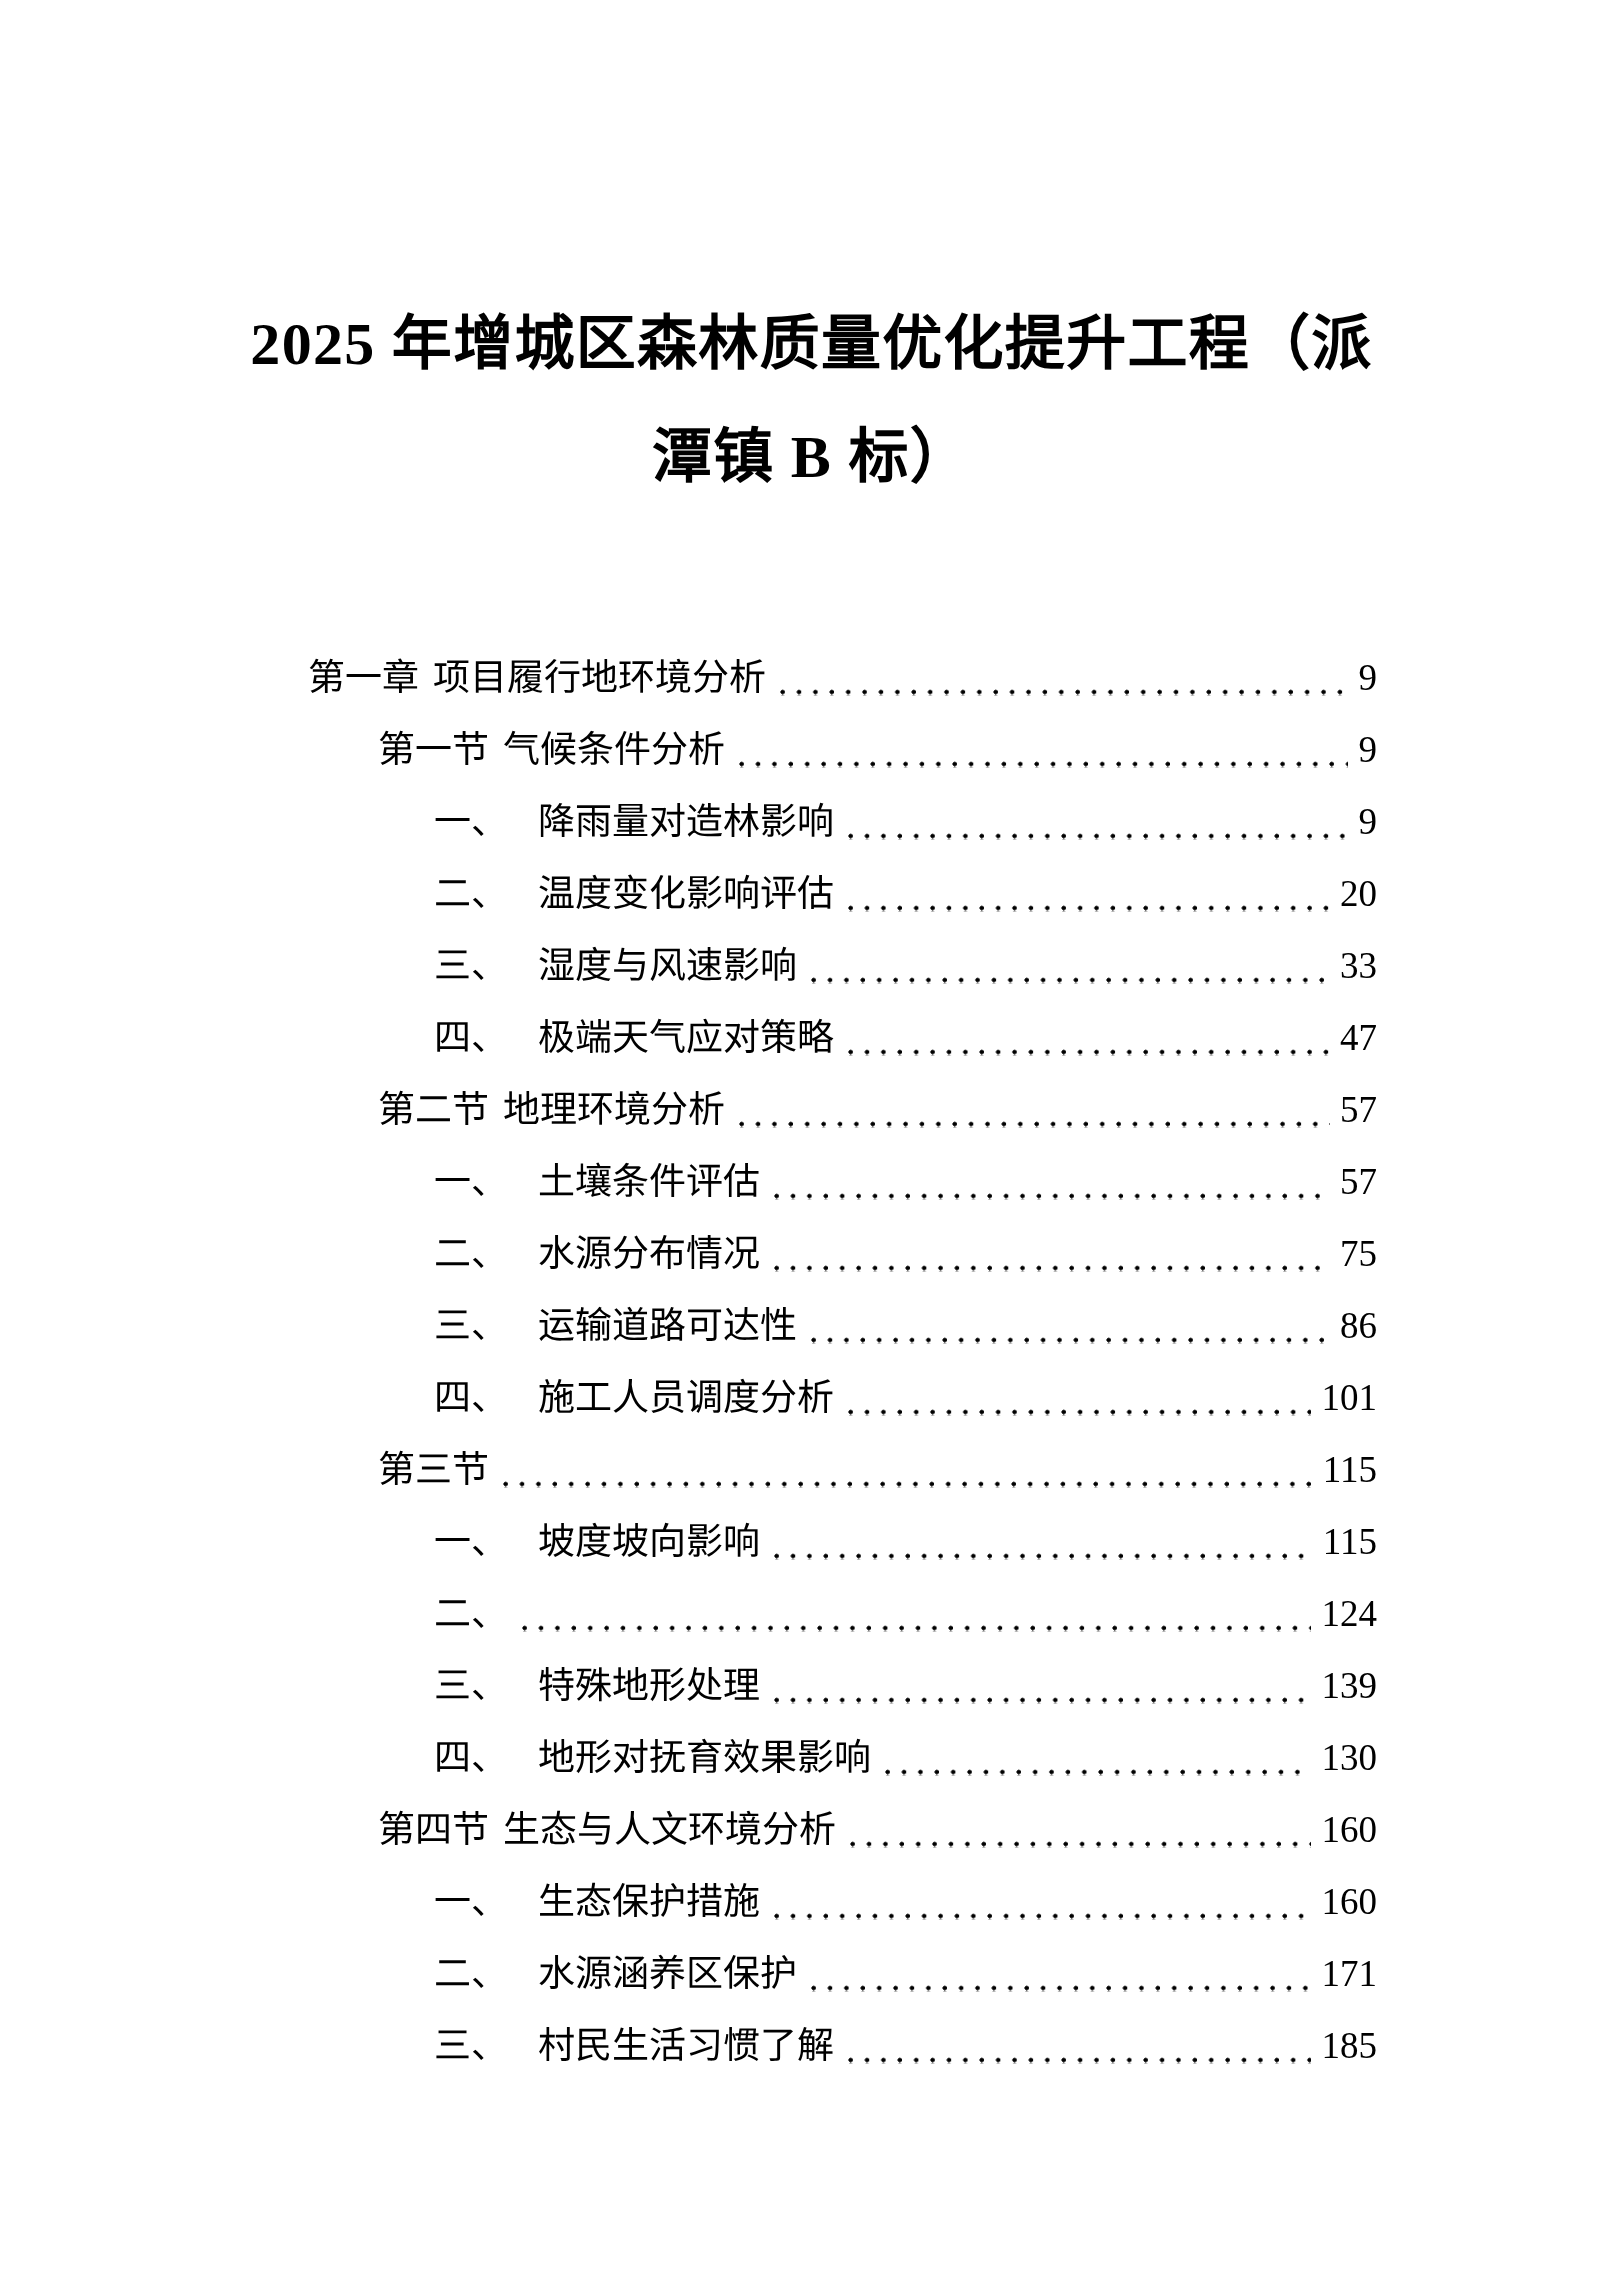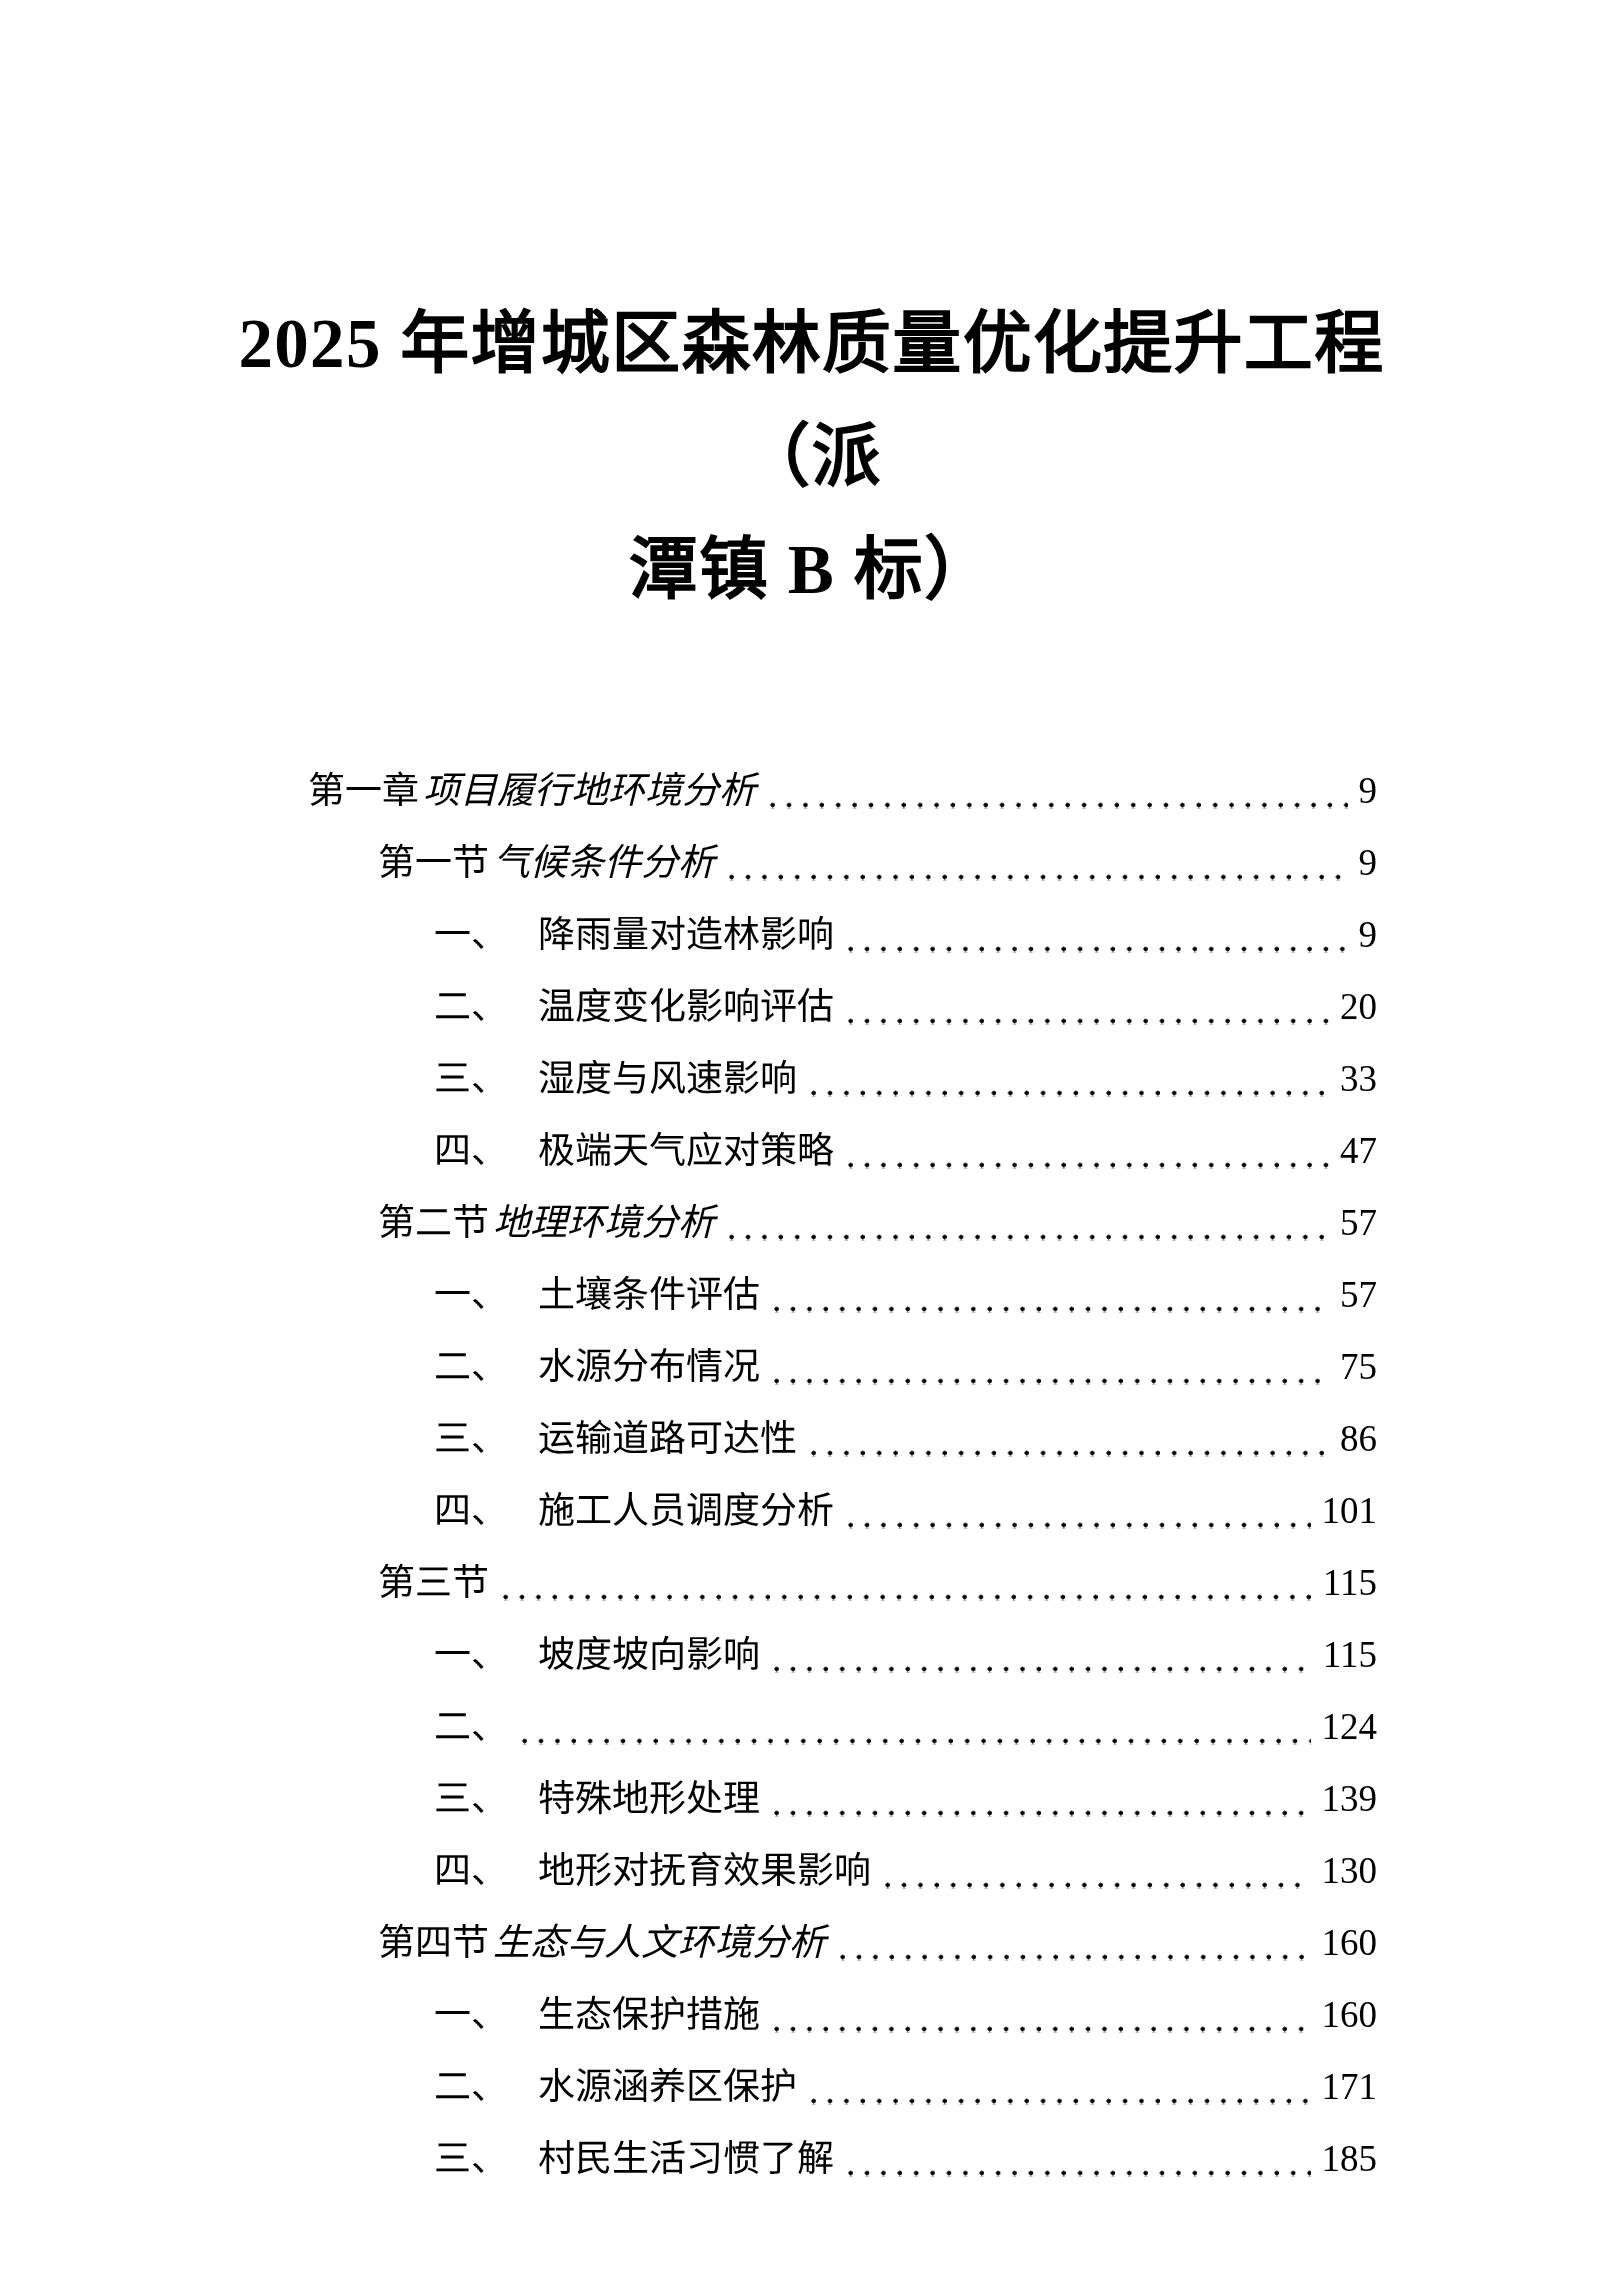--- a/index.html
+++ b/index.html
@@ -13,21 +13,21 @@
     height: 2295px;
     background: #ffffff;
     color: #000000;
     font-family: "Liberation Serif", "DejaVu Serif", serif;
     overflow: hidden;
   }
   .doc-title {
     margin-top: 288px;
     padding: 0 236px;
     text-align: center;
-    font-size: 69px;
+    font-size: 60px;
     font-weight: 700;
     line-height: 113px;
     letter-spacing: 1.3px;
   }
   .toc-list {
     margin-top: 128px;
     padding-right: 246px;
   }
   .toc-row {
     display: flex;
@@ -35,21 +35,21 @@
     height: 72px;
     font-size: 37px;
     line-height: 72px;
     white-space: nowrap;
   }
   .toc-row.lv1 { padding-left: 308px; }
   .toc-row.lv2 { padding-left: 378px; }
   .toc-row.lv3 { padding-left: 434px; }
   .toc-label { flex: 0 0 auto; }
   .toc-title { flex: 0 0 auto; }
-  .lv1 .toc-title, .lv2 .toc-title { margin-left: 4px; font-style: italic; }
+  .lv1 .toc-title, .lv2 .toc-title { margin-left: 14px; }
   .lv3 .toc-title { margin-left: 30px; }
   .leader {
     flex: 1 1 auto;
     height: 5.2px;
     margin: 0 10.5px 0 14.4px;
     align-self: center;
     transform: translateY(14.4px);
     background-image: radial-gradient(circle at 2.6px 2.6px, #000000 2px, transparent 2.4px);
     background-size: 16.4px 5.2px;
     background-repeat: repeat-x;

